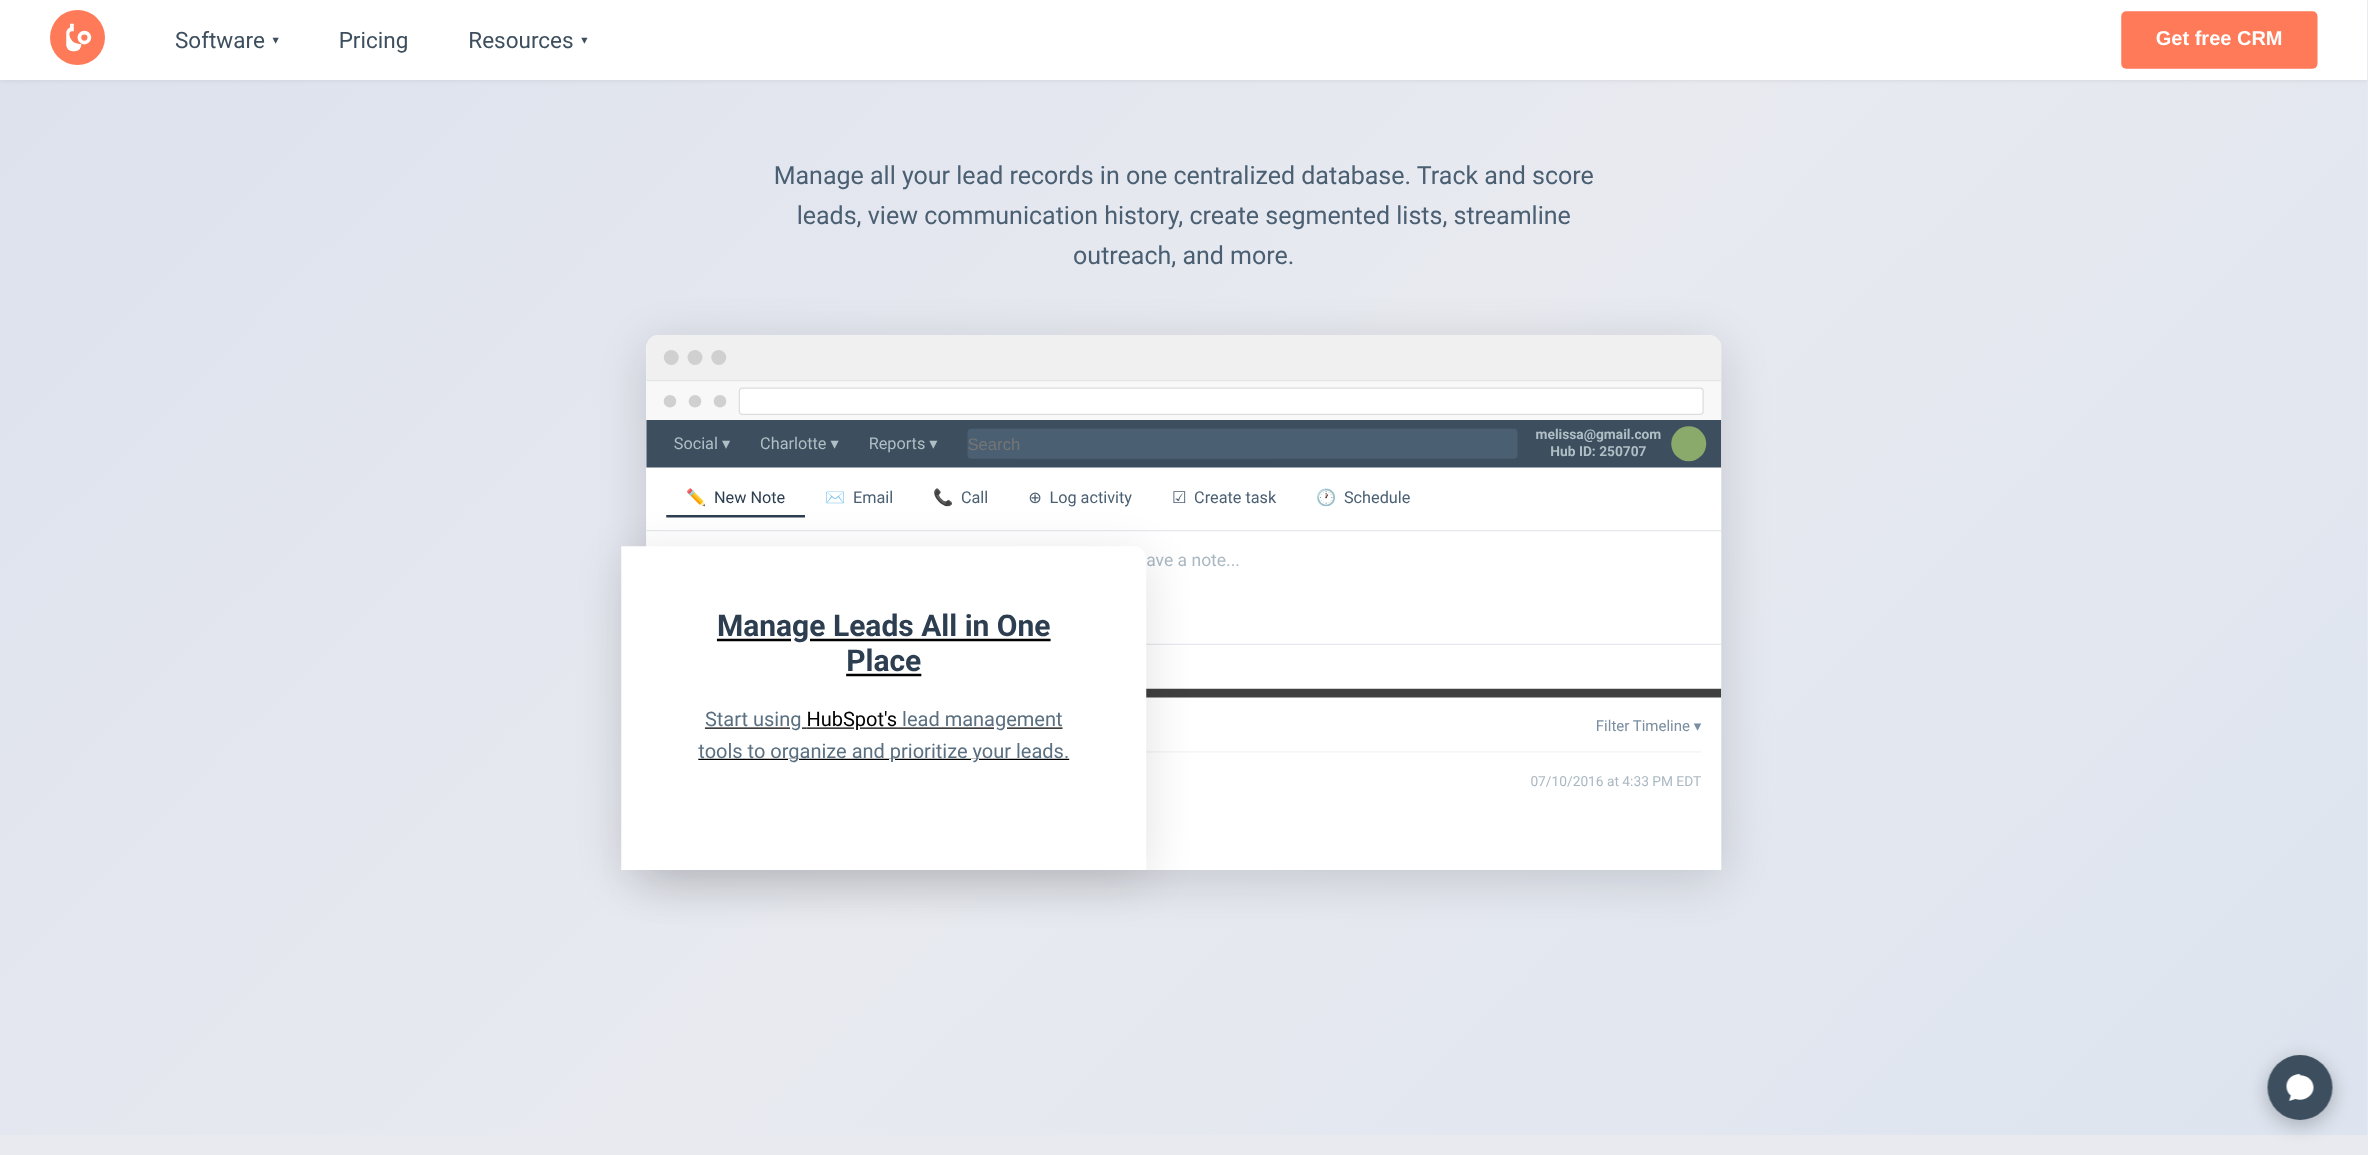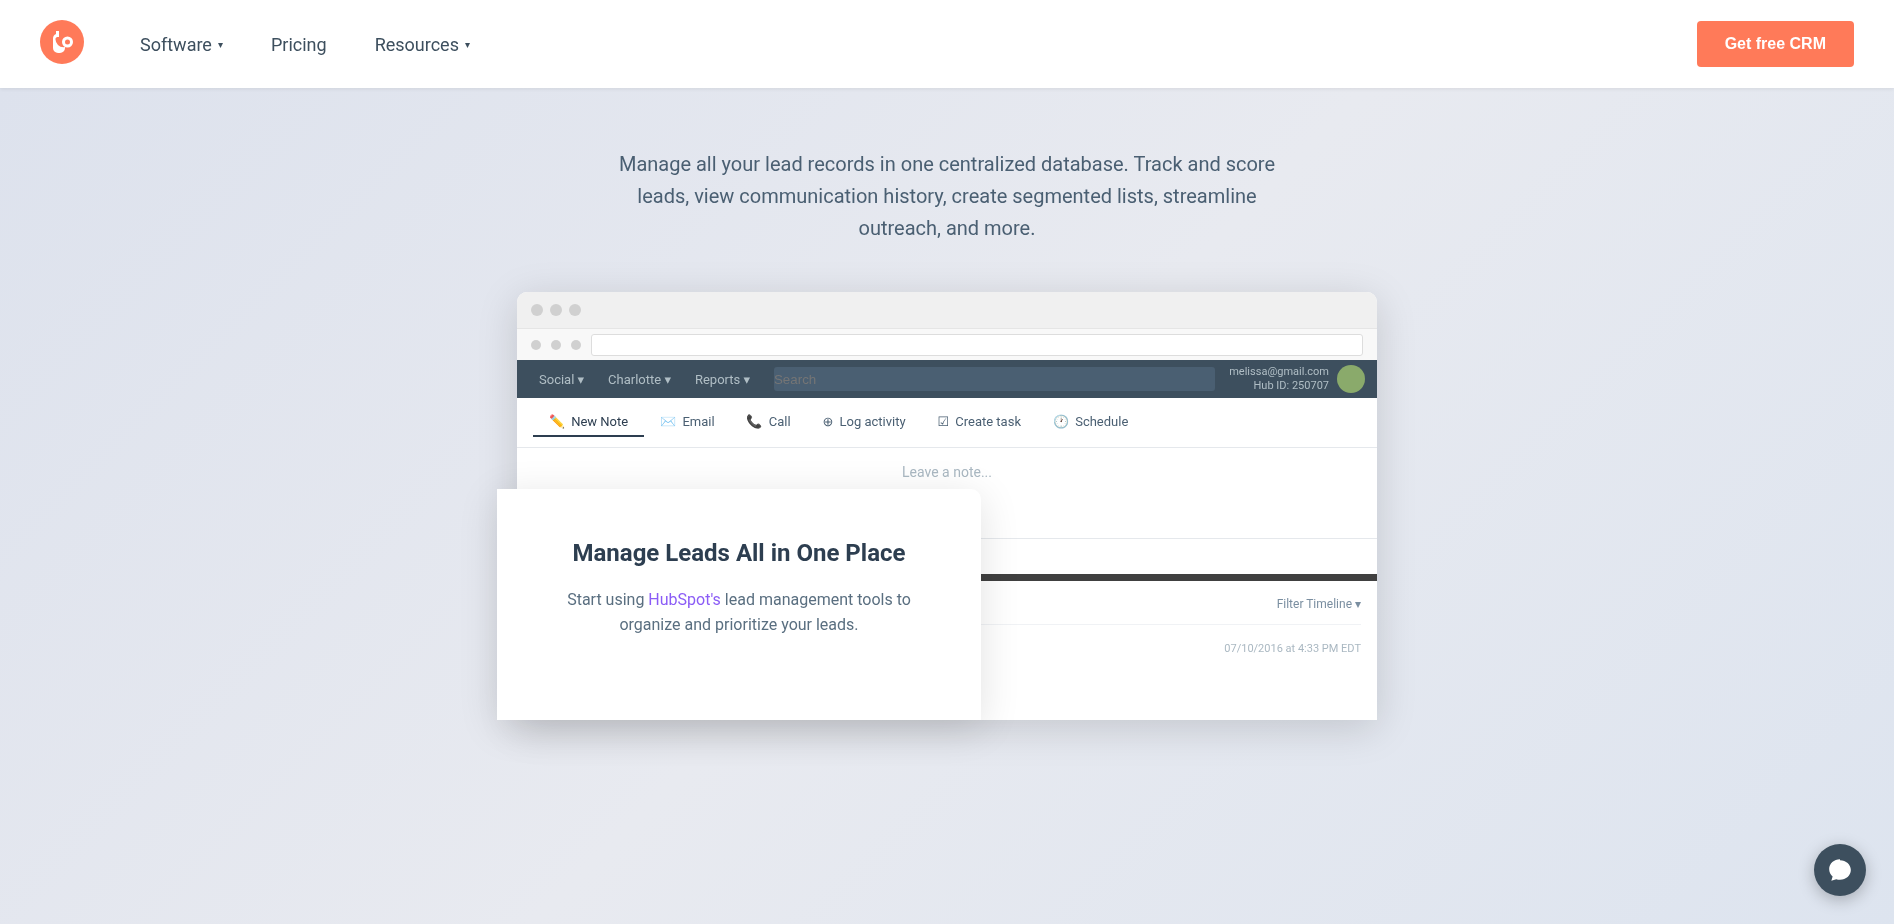--- a/index.html
+++ b/index.html
@@ -7,21 +7,21 @@
     body {
       font-family: -apple-system, BlinkMacSystemFont, 'Segoe UI', Roboto, Helvetica, Arial, sans-serif;
       background: #e8eaf0;
       min-height: 924px;
       overflow-x: hidden;
     }
 
     
     nav {
       background: #fff;
-      height: 88px;
+      height: 64px;
       display: flex;
       align-items: center;
       padding: 0 40px;
       box-shadow: 0 1px 4px rgba(0,0,0,0.08);
       position: relative;
       z-index: 10;
     }
 
     .nav-logo {
       margin-right: 32px;
@@ -184,23 +184,23 @@
       margin: 0 10px;
       height: 24px;
       background: #4a5f72;
       border-radius: 3px;
       border: none;
     }
 
     .crm-user {
       color: #b0bec5;
       font-size: 11px;
-      text-align: right;
       margin-left: auto;
       line-height: 1.3;
+      font-weight: bold;
     }
 
     .crm-avatar {
       width: 28px;
       height: 28px;
       border-radius: 50%;
       background: #8aaa6b;
       margin-left: 8px;
     }
 
@@ -303,45 +303,46 @@
       font-size: 11px;
       color: #aab8c2;
       white-space: nowrap;
     }
 
     
     .left-card {
       position: absolute;
       left: 0;
       bottom: 0;
-      width: 484px;
+      width: 420px;
       background: #fff;
       box-shadow: 0 8px 40px rgba(0,0,0,0.12);
       border-radius: 0 10px 0 0;
       padding: 50px 60px 50px;
       z-index: 5;
       text-align: center;
+      text-decoration: underline;
     }
 
     .left-card-title {
       font-size: 24px;
       font-weight: 700;
       color: #2d3e50;
       margin-bottom: 20px;
     }
 
     .left-card-text {
       font-size: 16px;
       color: #5a6f80;
       line-height: 1.6;
       margin-bottom: 32px;
     }
 
     .left-card-text .highlight {
-      color: #8b5cf6;
+      color: #000000;
     }
 
     .left-card-cta {
       background: #ff7a59;
       color: #fff;
       border: none;
       border-radius: 4px;
       padding: 18px 40px;
       font-size: 18px;
       font-weight: 600;

